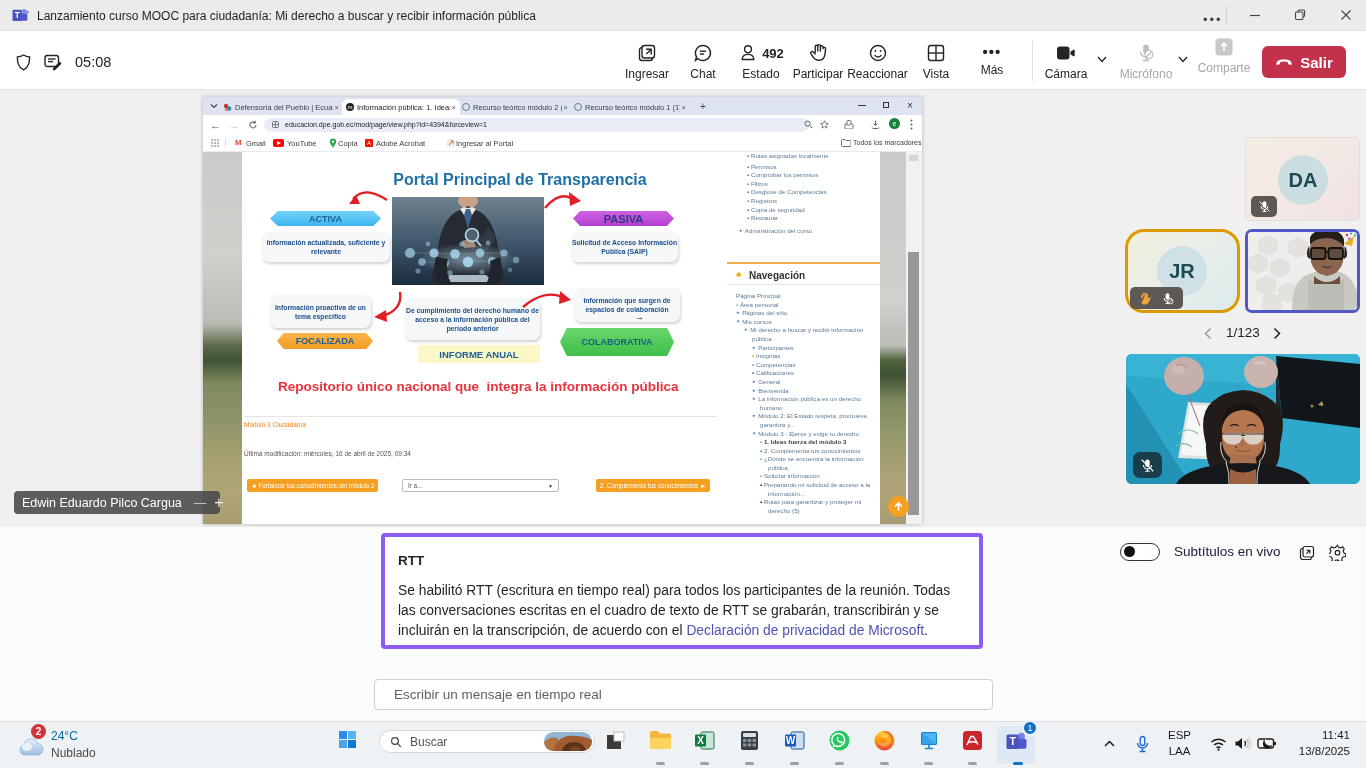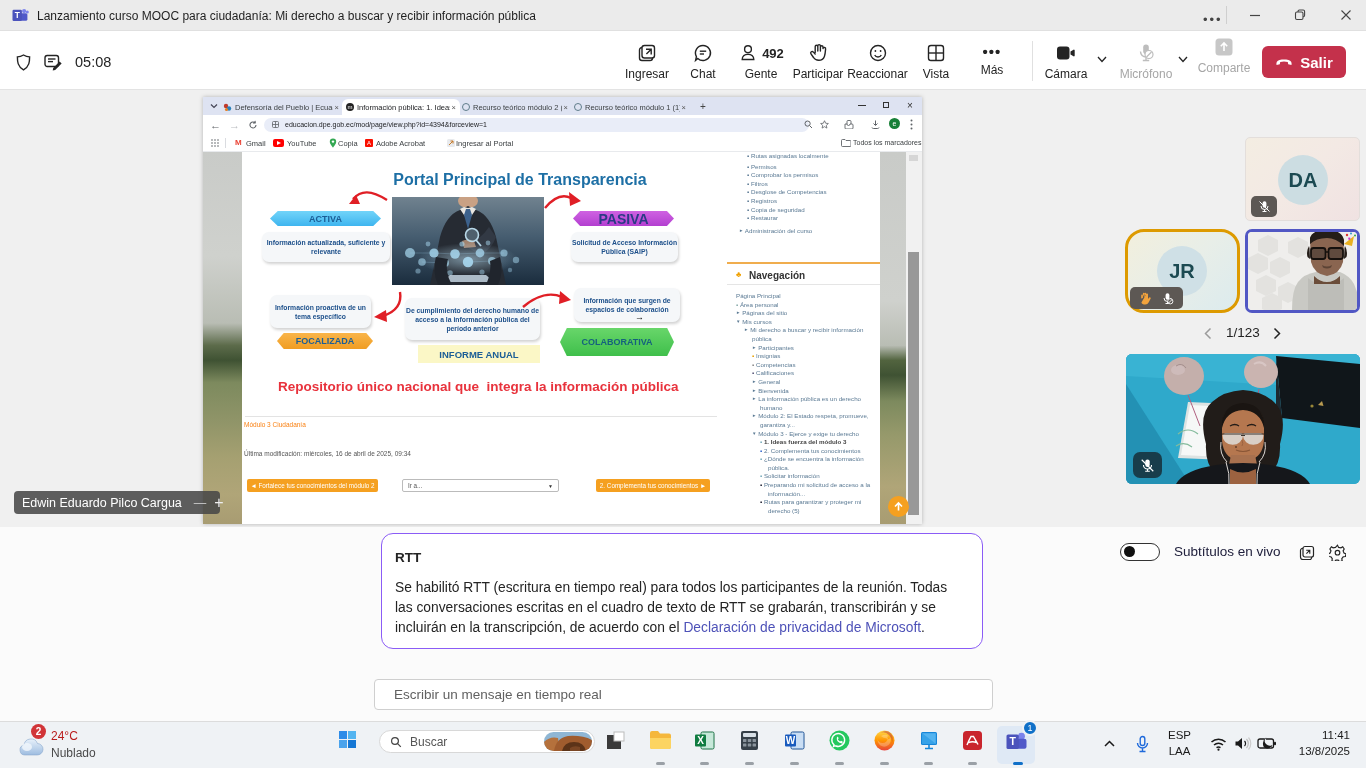--- a/index.html
+++ b/index.html
@@ -64,21 +64,21 @@
     <div class="lbl">Chat</div>
   </div>
   <div class="abs" style="left:730px;top:12px;width:62px;text-align:center">
     <div style="display:inline-flex;align-items:center;gap:4px">
           <svg width="20" height="20" viewBox="0 0 20 20">
             <circle cx="10" cy="6.2" r="3.4" class="ic"></circle>
             <path d="M4.2 16.5 c0-3.2 2.6-5.3 5.8-5.3 s5.8 2.1 5.8 5.3 Z" class="ic"></path>
           </svg>
           <span style="font-size:13px;font-weight:bold;color:#242424">492</span>
         </div>
-    <div class="lbl">Gente</div>
+    <div class="lbl">Estado</div>
   </div>
   <div class="abs" style="left:788px;top:12px;width:60px;text-align:center">
     <svg width="20" height="20" viewBox="0 0 20 20">
           <path d="M7.2 9.5 V3.6 a1.3 1.3 0 0 1 2.6 0 V8 m0-4.6 V2.9 a1.3 1.3 0 0 1 2.6 0 V8 m0-4 a1.3 1.3 0 0 1 2.6 0 v1.5 m0 0 a1.3 1.3 0 0 1 2.6 .5 c-.2 2.6-.4 5.4-1.2 7.4 a6 6 0 0 1 -5.7 3.9 c-2.6 0-4-.8-5.2-2.8 L3 10.9 a1.5 1.5 0 0 1 2.4-1.8 l1.8 2" class="ic" stroke-linecap="round" stroke-linejoin="round"></path>
         </svg>
     <div class="lbl">Participar</div>
   </div>
   <div class="abs" style="left:845px;top:12px;width:65px;text-align:center">
     <svg width="20" height="20" viewBox="0 0 20 20">
           <circle cx="10" cy="10" r="7.5" class="ic"></circle>
@@ -312,21 +312,21 @@
             <line x1="30" y1="65" x2="53" y2="66"></line>
             <line x1="76" y1="65" x2="100" y2="64"></line>
             <line x1="88" y1="56" x2="112" y2="56"></line>
           </g>
       <path d="M58 78 L94 78 L102 85 L50 85 Z" fill="#c4d4e0" opacity="0.85"></path>
       <path d="M44 60 Q40 74 46 88 L60 88 Q52 74 56 62 Z" fill="#20252d"></path>
       <path d="M108 60 Q112 74 106 88 L94 88 Q100 74 98 64 Z" fill="#20252d"></path>
     </svg>
 
     <div class="abs" style="left:67px;top:59px;width:111px;height:15px;background:linear-gradient(180deg,#72d4f9,#3eb5ef);clip-path:polygon(7% 0,93% 0,100% 50%,93% 100%,7% 100%,0 50%);display:flex;align-items:center;justify-content:center;font-size:9px;font-weight:bold;color:#1b5e96">ACTIVA</div>
-    <div class="abs" style="left:370px;top:59px;width:101px;height:15px;background:linear-gradient(180deg,#cf62e2,#b33fd0);clip-path:polygon(7% 0,93% 0,100% 50%,93% 100%,7% 100%,0 50%);display:flex;align-items:center;justify-content:center;font-size:14px;font-weight:bold;color:#2b3a85">PASIVA</div>
+    <div class="abs" style="left:370px;top:59px;width:101px;height:15px;background:linear-gradient(180deg,#cf62e2,#b33fd0);clip-path:polygon(7% 0,93% 0,100% 50%,93% 100%,7% 100%,0 50%);display:flex;align-items:center;justify-content:center;font-size:11px;font-weight:bold;color:#2b3a85">PASIVA</div>
     <div class="abs" style="left:74px;top:181px;width:96px;height:16px;background:linear-gradient(180deg,#f9b54a,#f09d22);clip-path:polygon(7% 0,93% 0,100% 50%,93% 100%,7% 100%,0 50%);display:flex;align-items:center;justify-content:center;font-size:9px;font-weight:bold;color:#1b5e96">FOCALIZADA</div>
     <div class="abs" style="left:357px;top:176px;width:114px;height:28px;background:linear-gradient(180deg,#68d66a,#3fbf4b);clip-path:polygon(6% 0,94% 0,100% 50%,94% 100%,6% 100%,0 50%);display:flex;align-items:center;justify-content:center;font-size:9px;font-weight:bold;color:#15617d">COLABORATIVA</div>
 
     <div class="abs" style="left:59px;top:80px;width:128px;height:30px;background:#f5f7f9;border-radius:7px;box-shadow:1px 2px 3px rgba(0,0,0,.18);display:flex;align-items:center;justify-content:center;text-align:center;font-size:6.8px;font-weight:bold;color:#1c4f8a;line-height:9px">Información actualizada, suficiente y<br>relevante</div>
     <div class="abs" style="left:368px;top:80px;width:107px;height:30px;background:#f5f7f9;border-radius:7px;box-shadow:1px 2px 3px rgba(0,0,0,.18);display:flex;align-items:center;justify-content:center;text-align:center;font-size:6.8px;font-weight:bold;color:#1c4f8a;line-height:9px">Solicitud de Acceso Información<br>Pública (SAIP)</div>
     <div class="abs" style="left:67px;top:143px;width:101px;height:33px;background:#f5f7f9;border-radius:7px;box-shadow:1px 2px 3px rgba(0,0,0,.18);display:flex;align-items:center;justify-content:center;text-align:center;font-size:6.8px;font-weight:bold;color:#1c4f8a;line-height:9px">Información proactiva de un<br>tema específico</div>
     <div class="abs" style="left:202px;top:146px;width:135px;height:42px;background:#f5f7f9;border-radius:7px;box-shadow:1px 2px 3px rgba(0,0,0,.18);display:flex;align-items:center;justify-content:center;text-align:center;font-size:6.8px;font-weight:bold;color:#1c4f8a;line-height:9px">De cumplimiento del derecho humano de<br>acceso a la información pública del<br>período anterior</div>
     <div class="abs" style="left:371px;top:136px;width:106px;height:34px;background:#f5f7f9;border-radius:7px;box-shadow:1px 2px 3px rgba(0,0,0,.18);display:flex;align-items:center;justify-content:center;text-align:center;font-size:6.8px;font-weight:bold;color:#1c4f8a;line-height:9px">Información que surgen de<br>espacios de colaboración</div>
     <div class="abs" style="left:432px;top:160px;font-size:9px;color:#111">→</div>
     <div class="abs" style="left:215px;top:193px;width:122px;height:18px;background:#fbf7c6;display:flex;align-items:center;justify-content:center;font-size:9.5px;font-weight:bold;color:#1b5e96">INFORME ANUAL</div>
@@ -513,21 +513,21 @@
     <svg width="15" height="15" viewBox="0 0 13 13">
           <rect x="4.6" y="1.2" width="3.8" height="6.5" rx="1.9" fill="#fff"></rect>
           <path d="M3 6 a3.5 3.5 0 0 0 7 0 M6.5 9.5 V11.5 M4.5 11.5 h4" stroke="#fff" fill="none" stroke-width="1"></path>
           <line x1="1.5" y1="1.5" x2="11.5" y2="11.5" stroke="#fff" stroke-width="1"></line>
         </svg>
   </div>
 </div>
 
 <div class="abs" style="left:0;top:527px;width:1366px;height:194px;background:#fbfbfb"></div>
 
-<div class="abs" style="left:381px;top:533px;width:602px;height:116px;background:#fff;border:1px solid #8b5cf6;border-radius:12px;padding:16px 14px 0 13px">
+<div class="abs" style="left:381px;top:533px;width:602px;height:116px;background:#fff;border:4px solid #8b5cf6;border-radius:4px;padding:16px 14px 0 13px">
   <div style="font-size:13.5px;font-weight:bold;color:#242424">RTT</div>
   <div style="margin-top:13px;font-size:13.8px;color:#242424;line-height:20px">Se habilitó RTT (escritura en tiempo real) para todos los participantes de la reunión. Todas las conversaciones escritas en el cuadro de texto de RTT se grabarán, transcribirán y se incluirán en la transcripción, de acuerdo con el <span style="color:#4e52b8">Declaración de privacidad de Microsoft</span>.</div>
 </div>
 
 <div class="abs" style="left:1120px;top:543px;width:40px;height:18px;border:1.5px solid #333;border-radius:10px;background:#fff">
   <div class="abs" style="left:2.5px;top:2px;width:11px;height:11px;border-radius:50%;background:#111"></div>
 </div>
 <div class="abs" style="left:1174px;top:544px;font-size:13.5px;color:#21213d">Subtítulos en vivo</div>
 <svg class="abs" style="left:1299px;top:545px" width="16" height="16" viewBox="0 0 16 16">
       <rect x="4" y="1.5" width="10.5" height="10.5" rx="2" fill="none" stroke="#242424" stroke-width="1.2"></rect>
@@ -547,21 +547,21 @@
         <defs>
           <linearGradient id="wcl" x1="0" y1="0" x2="0" y2="1">
             <stop offset="0" stop-color="#e8f1fa"></stop>
             <stop offset="1" stop-color="#9dbce0"></stop>
           </linearGradient>
         </defs>
         <path d="M7 21 a5 5 0 0 1 -1 -9.9 A7 7 0 0 1 19.5 9.5 A5.5 5.5 0 0 1 19 21 Z" fill="url(#wcl)" stroke="#8aa8cc" stroke-width="0.6"></path>
         <ellipse cx="9" cy="13" rx="5" ry="4" fill="#f2f7fc" opacity="0.8"></ellipse>
       </svg>
   <div class="abs" style="left:31px;top:2px;width:15px;height:15px;border-radius:50%;background:#d13438;color:#fff;font-size:10px;font-weight:bold;text-align:center;line-height:15px">2</div>
-  <div class="abs" style="left:51px;top:7px;font-size:12px;color:#b91c1c">24°C</div>
+  <div class="abs" style="left:51px;top:7px;font-size:12px;color:#0369a1">24°C</div>
   <div class="abs" style="left:51px;top:24px;font-size:12px;color:#4a4a4a">Nublado</div>
 
   <svg class="abs" style="left:339px;top:9px" width="17" height="17" viewBox="0 0 17 17">
         <rect x="0" y="0" width="8" height="8" fill="#2d8ce8"></rect>
         <rect x="9" y="0" width="8" height="8" fill="#53b4f0"></rect>
         <rect x="0" y="9" width="8" height="8" fill="#4aa3ec"></rect>
         <rect x="9" y="9" width="8" height="8" fill="#1577d4"></rect>
       </svg>
 
   <div class="abs" style="left:379px;top:8px;width:216px;height:23px;background:#fff;border:1px solid #d8d8d8;border-radius:12px;display:flex;align-items:center;padding:0 2px 0 10px;justify-content:space-between">

